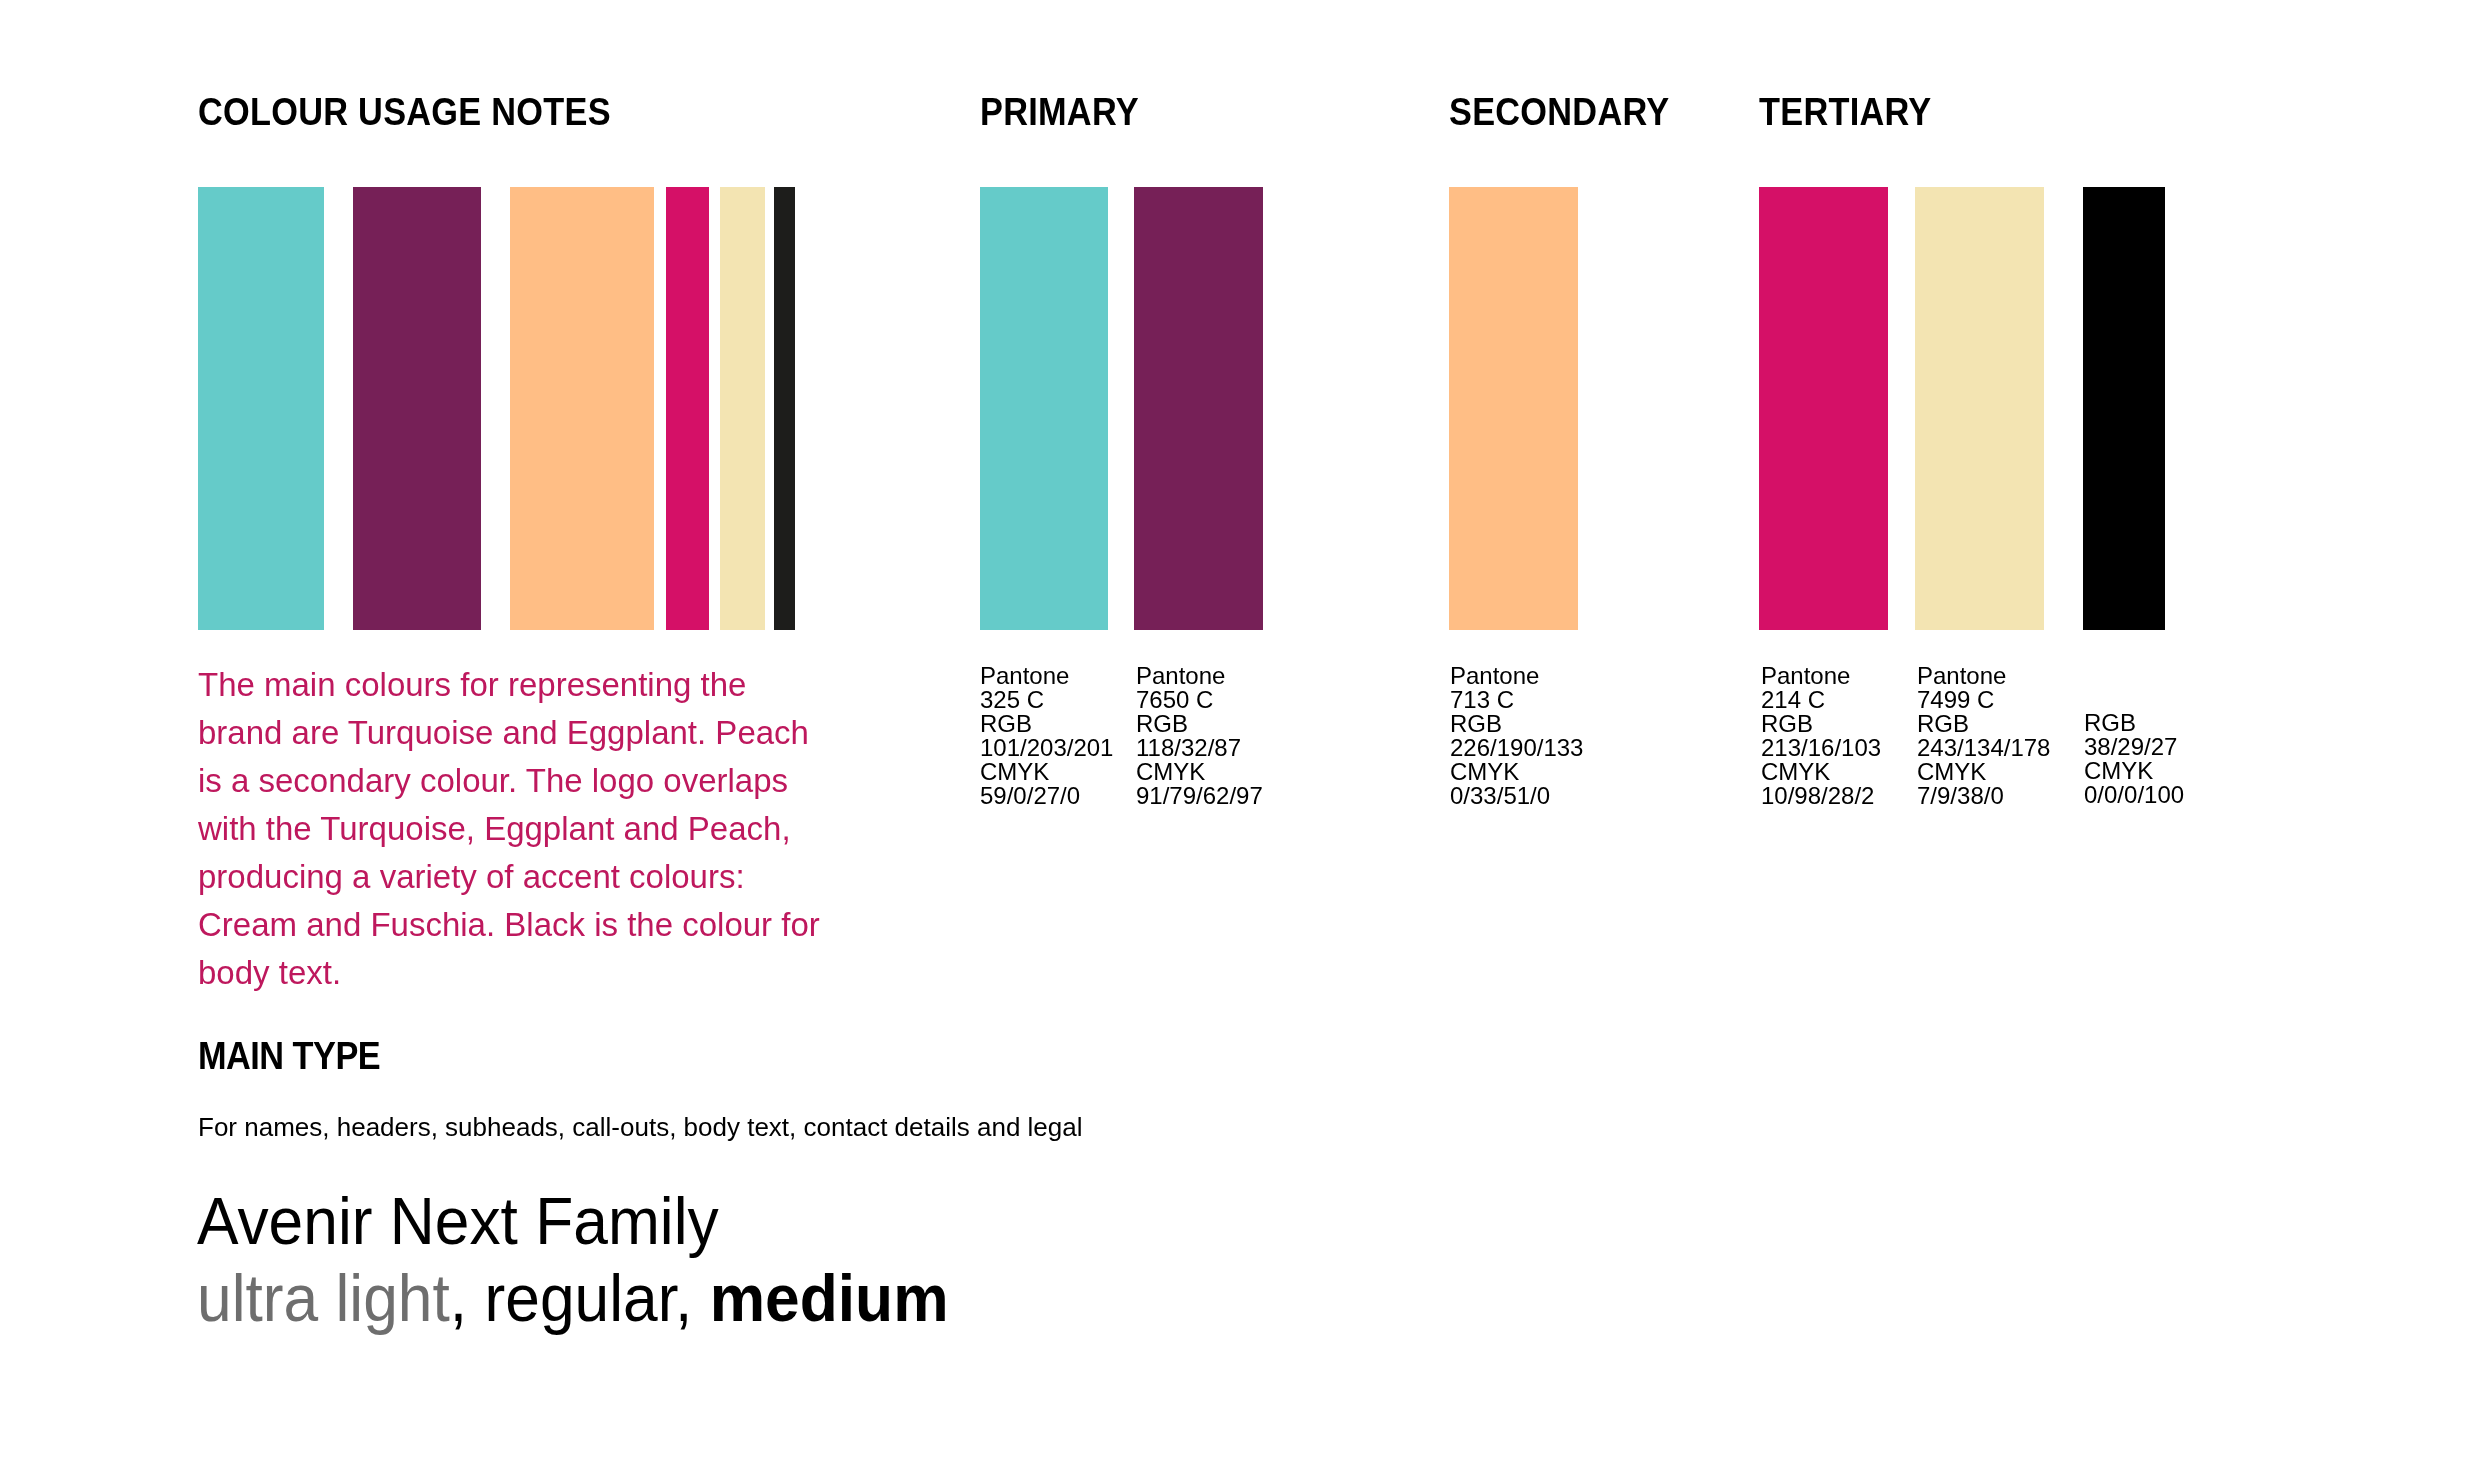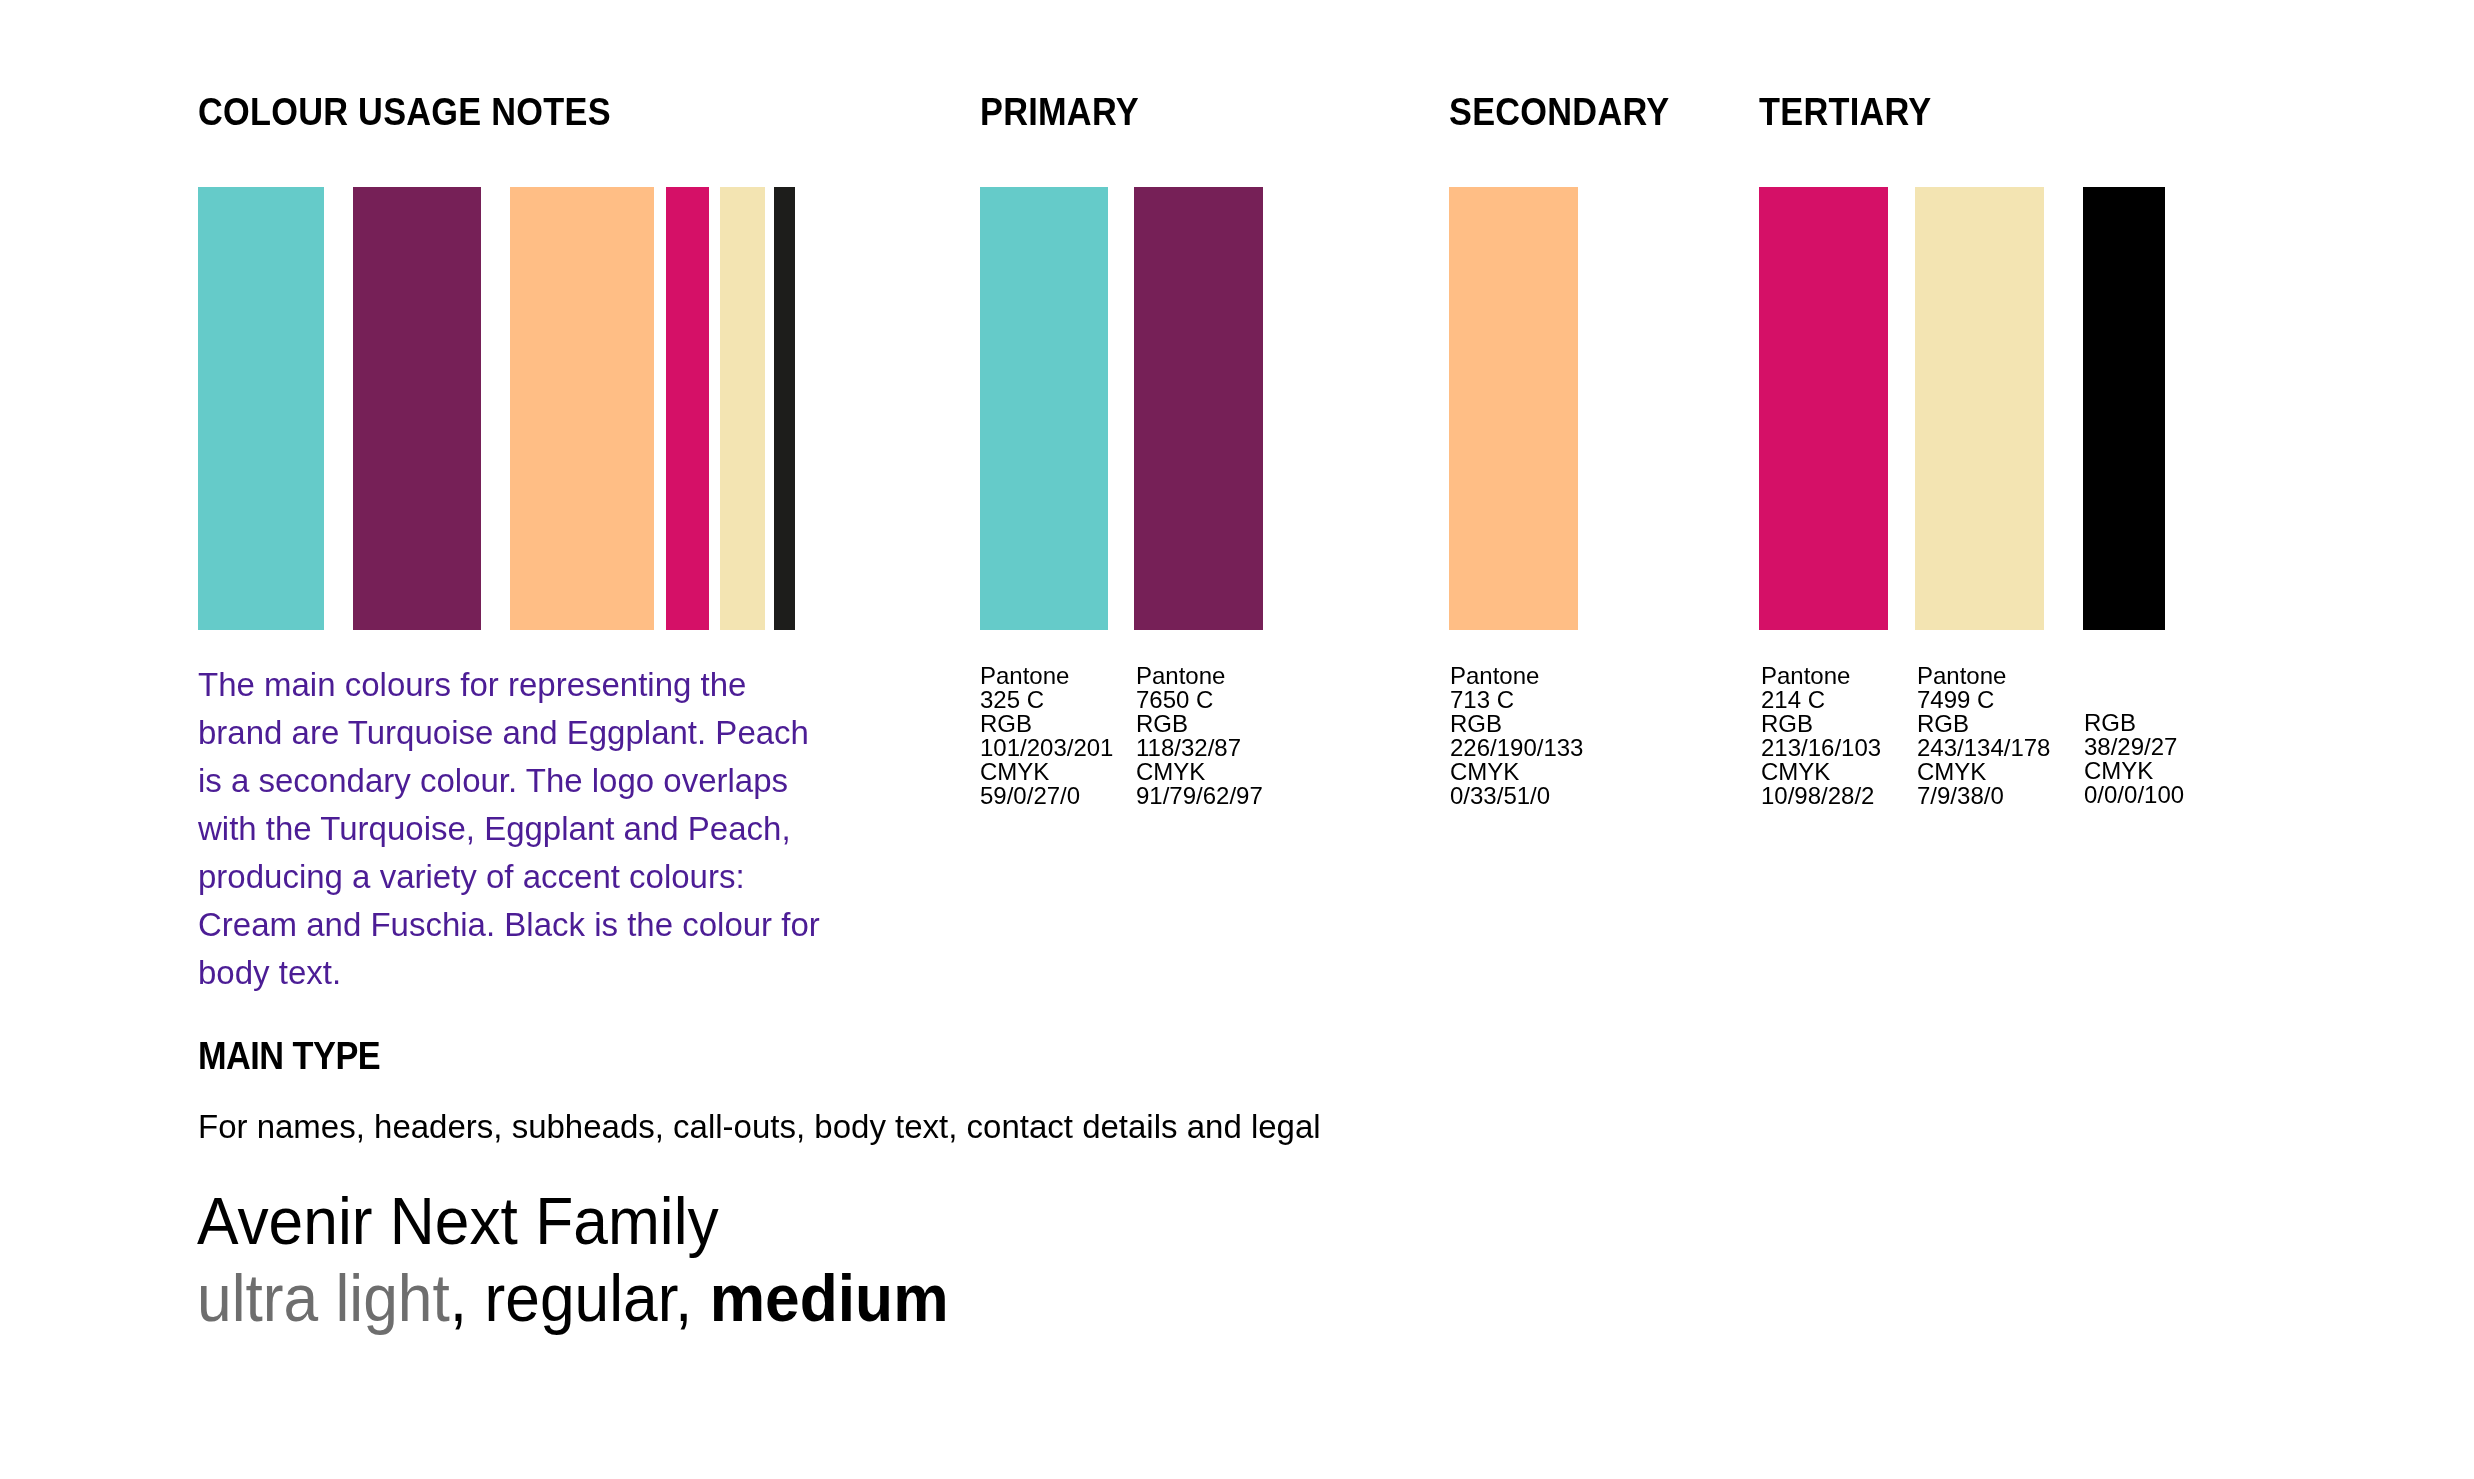--- a/index.html
+++ b/index.html
@@ -53,21 +53,21 @@
 
   
   .usage-paragraph {
     position: absolute;
     left: 198px;
     top: 661px;
     width: 638px;
     font-family: "Liberation Sans", sans-serif;
     font-size: 33px;
     line-height: 48px;
-    color: #4c1d95;
+    color: #be185d;
   }
 
   
   .maintype-head {
     position: absolute;
     left: 198px;
     top: 1036px;
     font-family: "Liberation Sans", sans-serif;
     font-weight: 700;
     font-size: 39px;
@@ -75,21 +75,21 @@
     letter-spacing: -0.6px;
     transform: scaleX(0.88);
     transform-origin: left top;
     white-space: nowrap;
   }
   .maintype-desc {
     position: absolute;
     left: 198px;
     top: 1110px;
     font-family: "Liberation Sans", sans-serif;
-    font-size: 33px;
+    font-size: 26px;
     line-height: 34px;
     white-space: nowrap;
   }
   .specimen-1 {
     position: absolute;
     left: 197px;
     top: 1185px;
     font-family: "Liberation Sans", sans-serif;
     font-weight: 400;
     font-size: 67px;

